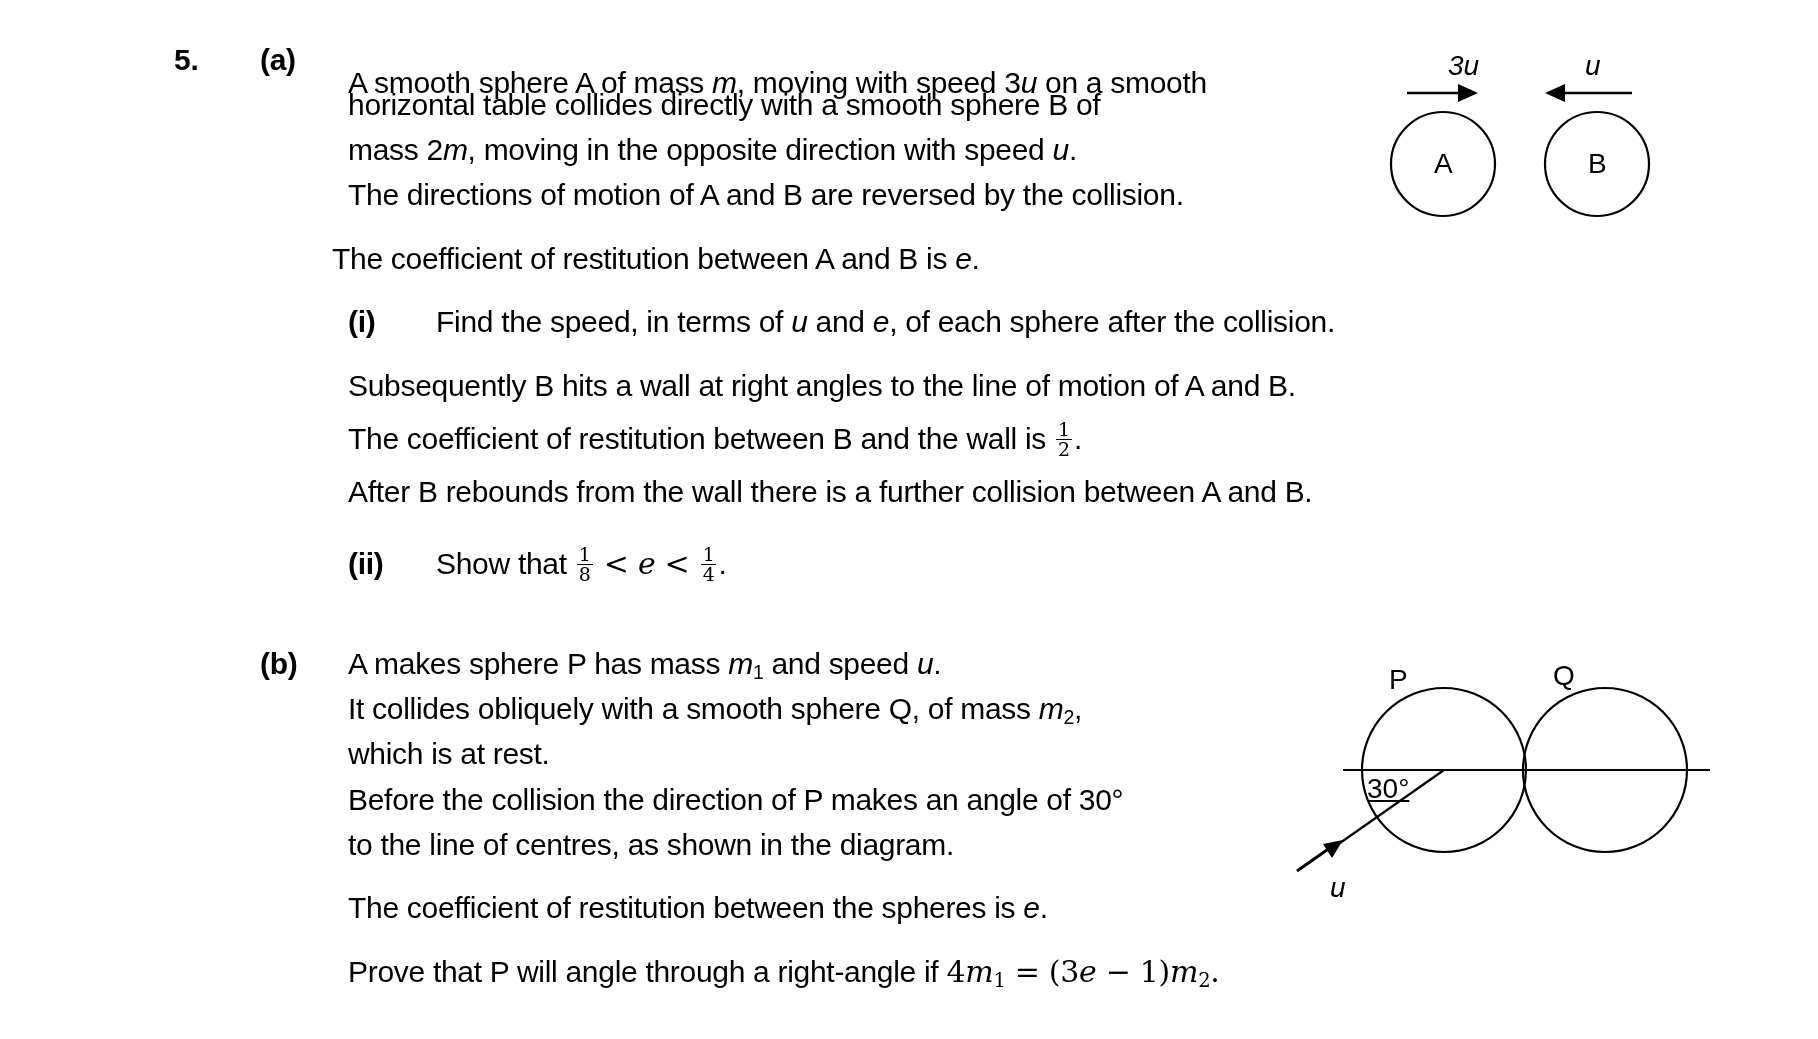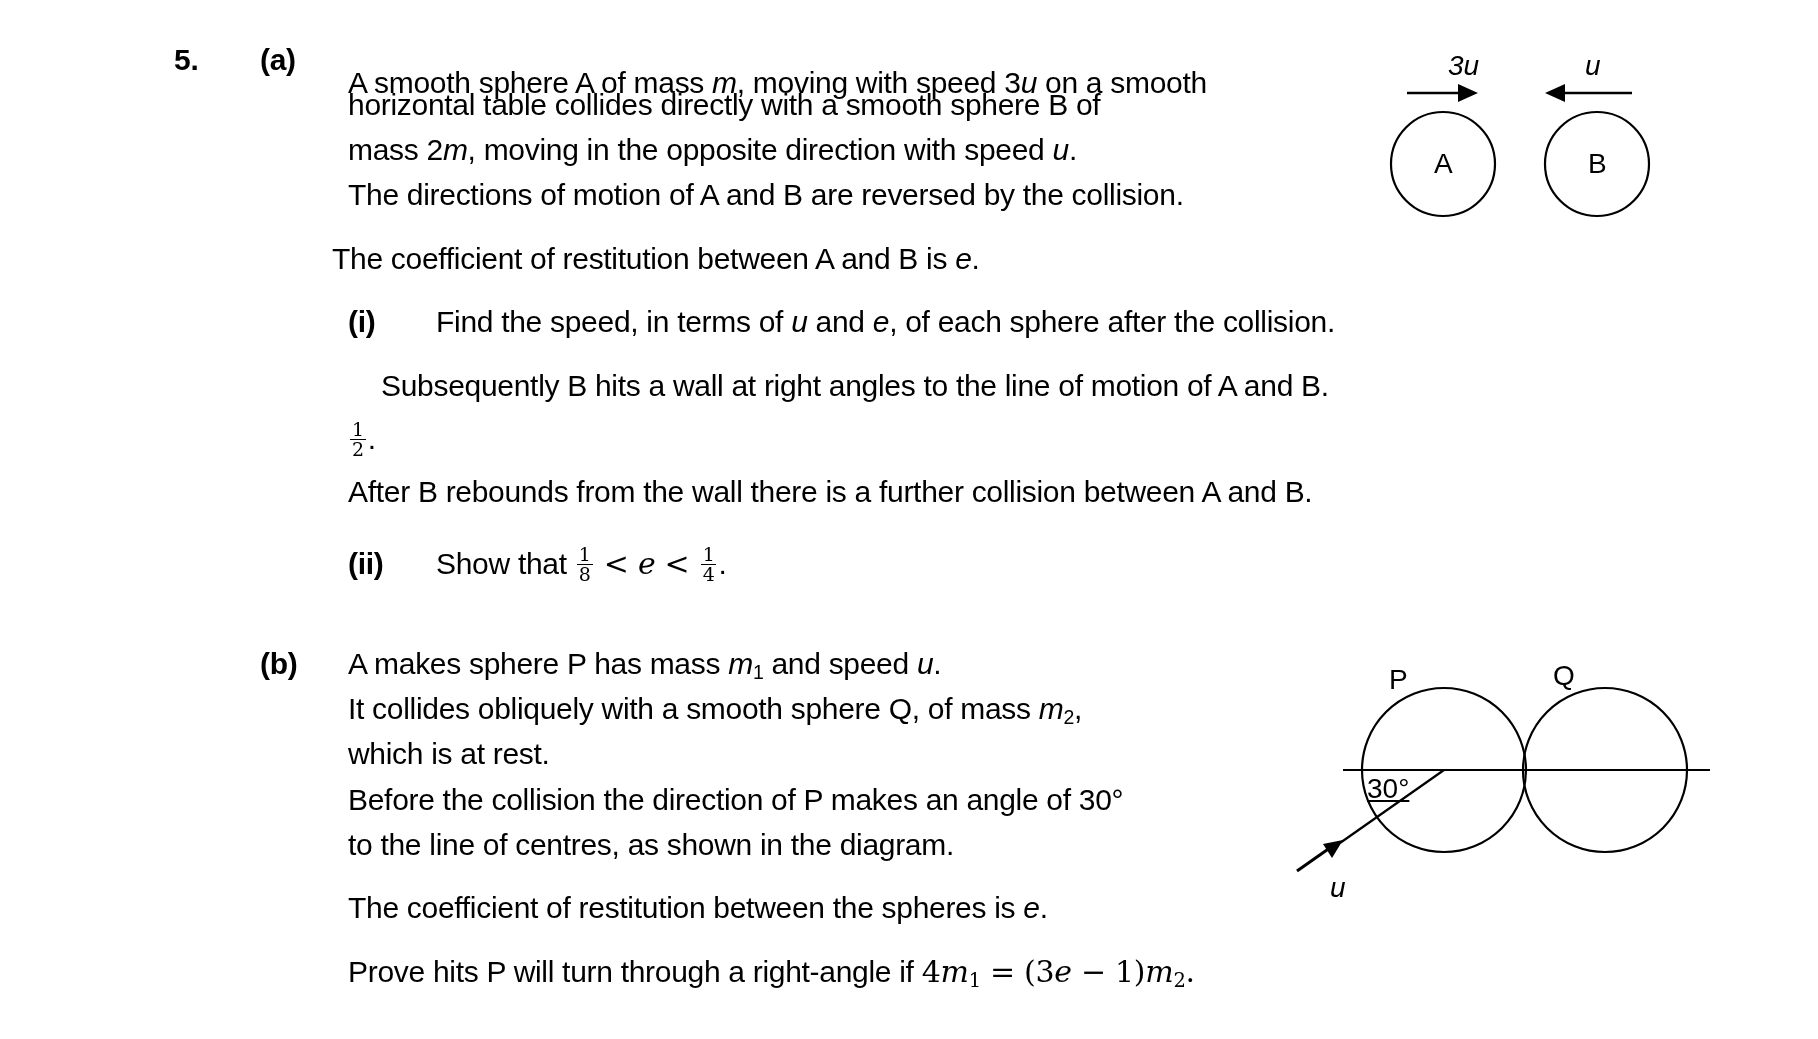--- a/index.html
+++ b/index.html
@@ -45,23 +45,23 @@
 
 <div class="abs line" style="left:332px; top:241px;">
   <span>The coefficient of restitution between A and B is </span><span class="it">e</span><span>.</span>
 </div>
 
 <div class="abs line bold" style="left:348px; top:304px;">(i)</div>
 <div class="abs line" style="left:436px; top:304px;">
   <span>Find the speed, in terms of </span><span class="it">u</span><span> and </span><span class="it">e</span><span>, of each sphere after the collision.</span>
 </div>
 
-<div class="abs line" style="left:348px; top:368px;margin-left:33px;">Subsequently B hits a wall at right angles to the line of motion of A and B.</div>
+<div class="abs line" style="left:348px; top:368px;">Subsequently B hits a wall at right angles to the line of motion of A and B.</div>
 <div class="abs line" style="left:348px; top:421px;">
-  <span class="frac"><span class="num">1</span><span class="den">2</span></span><span>.</span>
+  <span>The coefficient of restitution between B and the wall is </span><span class="frac"><span class="num">1</span><span class="den">2</span></span><span>.</span>
 </div>
 <div class="abs line" style="left:348px; top:474px;">After B rebounds from the wall there is a further collision between A and B.</div>
 
 <div class="abs line bold" style="left:348px; top:546px;">(ii)</div>
 <div class="abs line" style="left:436px; top:546px;">
   <span>Show that </span><span class="frac"><span class="num">1</span><span class="den">8</span></span><span class="mathup"> &lt; </span><span class="math">e</span><span class="mathup"> &lt; </span><span class="frac"><span class="num">1</span><span class="den">4</span></span><span>.</span>
 </div>
 
 <div class="abs line bold" style="left:260px; top:646px;">(b)</div>
 <div class="abs line" style="left:348px; top:646px;">
@@ -72,21 +72,21 @@
 </div>
 <div class="abs line" style="left:348px; top:736px;">which is at rest.</div>
 <div class="abs line" style="left:348px; top:782px;text-align:center;">Before the collision the direction of P makes an angle of 30°</div>
 <div class="abs line" style="left:348px; top:827px;">to the line of centres, as shown in the diagram.</div>
 
 <div class="abs line" style="left:348px; top:890px;">
   <span>The coefficient of restitution between the spheres is </span><span class="it">e</span><span>.</span>
 </div>
 
 <div class="abs line" style="left:348px; top:954px;">
-  <span>Prove hits P will turn through a right-angle if </span><span class="mathup">4</span><span class="math">m</span><sub class="mathup">1</sub><span class="mathup"> = (3</span><span class="math">e</span><span class="mathup"> − 1)</span><span class="math">m</span><sub class="mathup">2</sub><span class="mathup">.</span>
+  <span>Prove that P will angle through a right-angle if </span><span class="mathup">4</span><span class="math">m</span><sub class="mathup">1</sub><span class="mathup"> = (3</span><span class="math">e</span><span class="mathup"> − 1)</span><span class="math">m</span><sub class="mathup">2</sub><span class="mathup">.</span>
 </div>
 
 <svg width="1818" height="1039" style="pointer-events:none;">
   <g>
     <circle cx="1443" cy="164" r="52" fill="none" stroke="#000" stroke-width="2.2"></circle>
   </g>
   <g>
     <circle cx="1597" cy="164" r="52" fill="none" stroke="#000" stroke-width="2.2"></circle>
   </g>
   <g>

